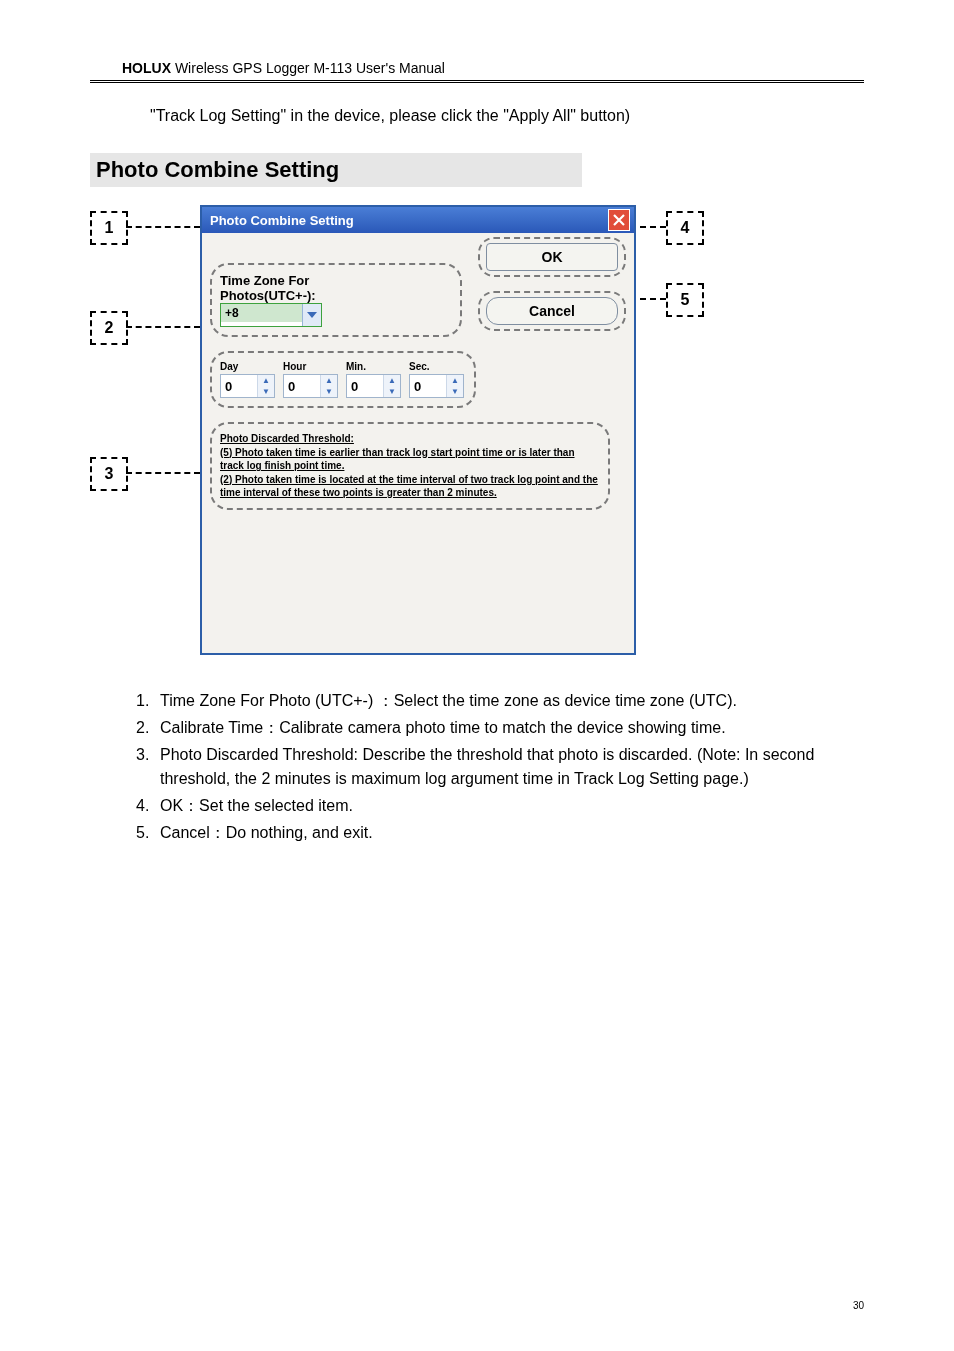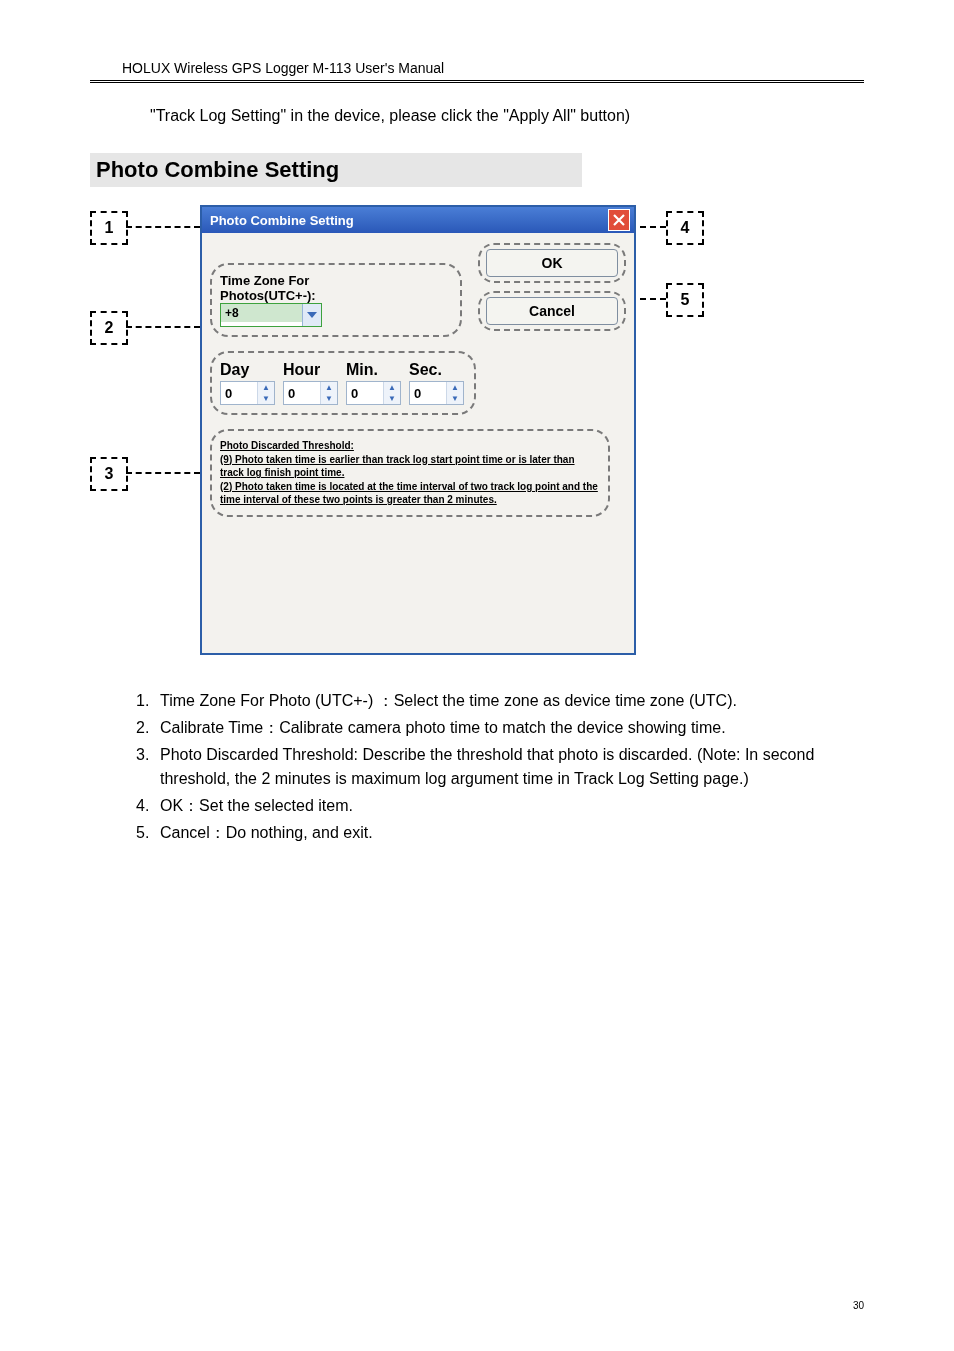--- a/index.html
+++ b/index.html
@@ -12,21 +12,21 @@
   .page {
     padding: 60px 90px 40px 90px;
     box-sizing: border-box;
     min-height: 1351px;
     position: relative;
   }
   .header-line {
     font-size: 14px;
     margin-bottom: 4px;
   }
-  .header-line b { font-weight: normal; padding-left: 32px; }
+  .header-line b { font-weight: bold; padding-left: 32px; }
   .double-rule {
     border-top: 3px double #000;
     margin-bottom: 24px;
   }
   .intro-text {
     font-size: 16px;
     margin: 0 0 28px 60px;
   }
   .section-title {
     font-size: 22px;
@@ -134,21 +134,21 @@
     background: #e0eaf7;
     border-left: 1px solid #98b4d8;
     display: flex;
     align-items: center;
     justify-content: center;
   }
   .group2 { margin-top: 14px; }
   .cal-title { margin-bottom: 6px; }
   .spinner-row { display: flex; gap: 8px; }
   .spinner-col { display: flex; flex-direction: column; align-items: flex-start; }
-  .spinner-col .lbl { font-size: 16px; margin-bottom: 2px; }
+  .spinner-col .lbl { font-size: 10px; margin-bottom: 2px; }
   .spinner {
     display: inline-flex;
     border: 1px solid #a0b4cc;
     background: #fff;
     height: 22px;
   }
   .spinner .num {
     width: 28px;
     display: flex;
     align-items: center;
@@ -190,21 +190,21 @@
     font-weight: bold;
     font-size: 14px;
   }
   .btn-dashed-wrap {
     position: absolute;
     border: 2px dashed #7a7a7a;
     border-radius: 16px;
     padding: 4px 6px;
     right: 8px;
   }
-  .btn-wrap-ok { top: 10px; }
+  .btn-wrap-ok { top: 4px; }
   .btn-wrap-cancel { top: 58px; }
   .list {
     margin: 10px 0 0 46px;
     font-size: 16px;
     line-height: 1.45;
   }
   .list .item { display: flex; margin-bottom: 4px; }
   .list .num { width: 24px; flex-shrink: 0; }
   .list .txt { flex: 1; }
   .page-num {
@@ -250,21 +250,21 @@
               <path d="M1 1 L11 11 M11 1 L1 11" stroke="#fff" stroke-width="2.2"></path>
             </svg>
         </span>
       </div>
       <div class="dlg-body">
 
         <div class="btn-dashed-wrap btn-wrap-ok">
           <div class="btn-right" style="position:static;">OK</div>
         </div>
         <div class="btn-dashed-wrap btn-wrap-cancel">
-          <div class="btn-right" style="position:static;">Cancel</div>
+          <div class="btn-right" style="position:static;border-radius:12px;">Cancel</div>
         </div>
 
         <div class="dlg-group group1" style="width:252px;">
           <span class="tz-label">Time Zone For Photos(UTC+-):</span>
           <span class="tz-select">
             <span class="sel-val">+8</span>
             <span class="sel-arrow">
               <svg width="10" height="6" viewBox="0 0 10 6">
                   <path d="M0 0 L5 6 L10 0 Z" fill="#3a6ab8"></path>
                 </svg>
@@ -312,21 +312,21 @@
                     <div>▲</div>
                     <div>▼</div>
                   </div>
               </div>
             </div>
           </div>
         </div>
 
         <div class="dlg-group group3" style="width:400px;">
           <div>Photo Discarded Threshold:</div>
-          <div>(9) Photo taken time is earlier than track log start point time or is later than track log finish point time.</div>
+          <div>(5) Photo taken time is earlier than track log start point time or is later than track log finish point time.</div>
           <div>(2) Photo taken time is located at the time interval of two track log point and the time interval of these two points is greater than 2 minutes.</div>
         </div>
       </div>
     </div>
   </div>
 
   <div class="list">
     <div class="item">
         <div class="num">1.</div>
         <div class="txt">Time Zone For Photo (UTC+-) ：Select the time zone as device time zone (UTC).</div>

